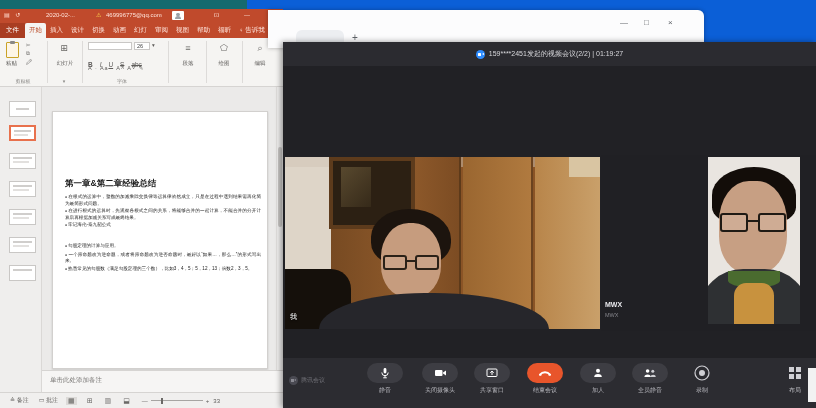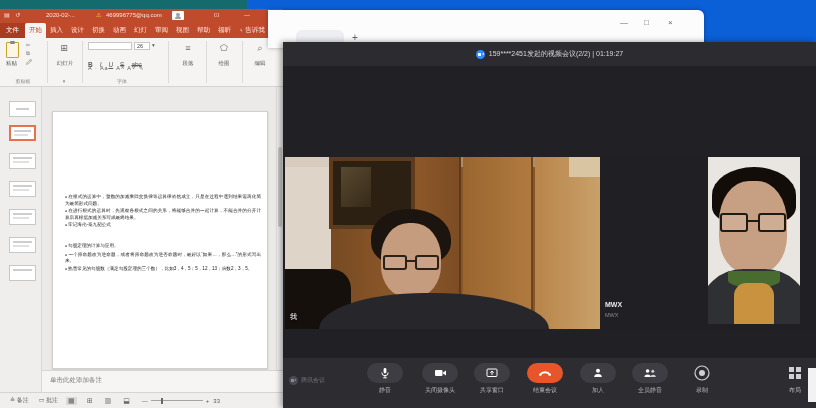--- a/index.html
+++ b/index.html
@@ -226,20 +226,21 @@
           <span class="tl"></span>
           <span class="tl2"></span>
         </div>
       <div class="thumb" style="top:178px;">
           <span class="tl"></span>
         </div>
     </div>
 
     <div id="slide-area" class="abs">
       <div id="slide" class="abs">
+        <div id="slide-title" class="abs">第一章&amp;第二章经验总结</div>
         <div id="slide-bullets" class="abs">
           <div class="bullet">在根式的运算中，整数的加减乘除交换律等运算律依然成立，只是在过程中遇到结果需再化简为最简形式问题。</div>
           <div class="bullet">在进行根式的运算时，先观察各根式之间的关系，将能够合并的一起计算，不能合并的分开计算后再根据加减关系写成最终结果。</div>
           <div class="bullet">牢记海伦-秦九韶公式</div>
           <div class="bullet gap">勾股定理的计算与应用。</div>
           <div class="bullet">一个原命题改为逆命题，或者将原命题改为逆否命题时，最好以“如果…，那么…”的形式写出来。</div>
           <div class="bullet">熟悉常见的勾股数（满足勾股定理的三个数），比如3，4，5；5，12，13；倍数2，3，5。</div>
         </div>
       </div>
     </div>

